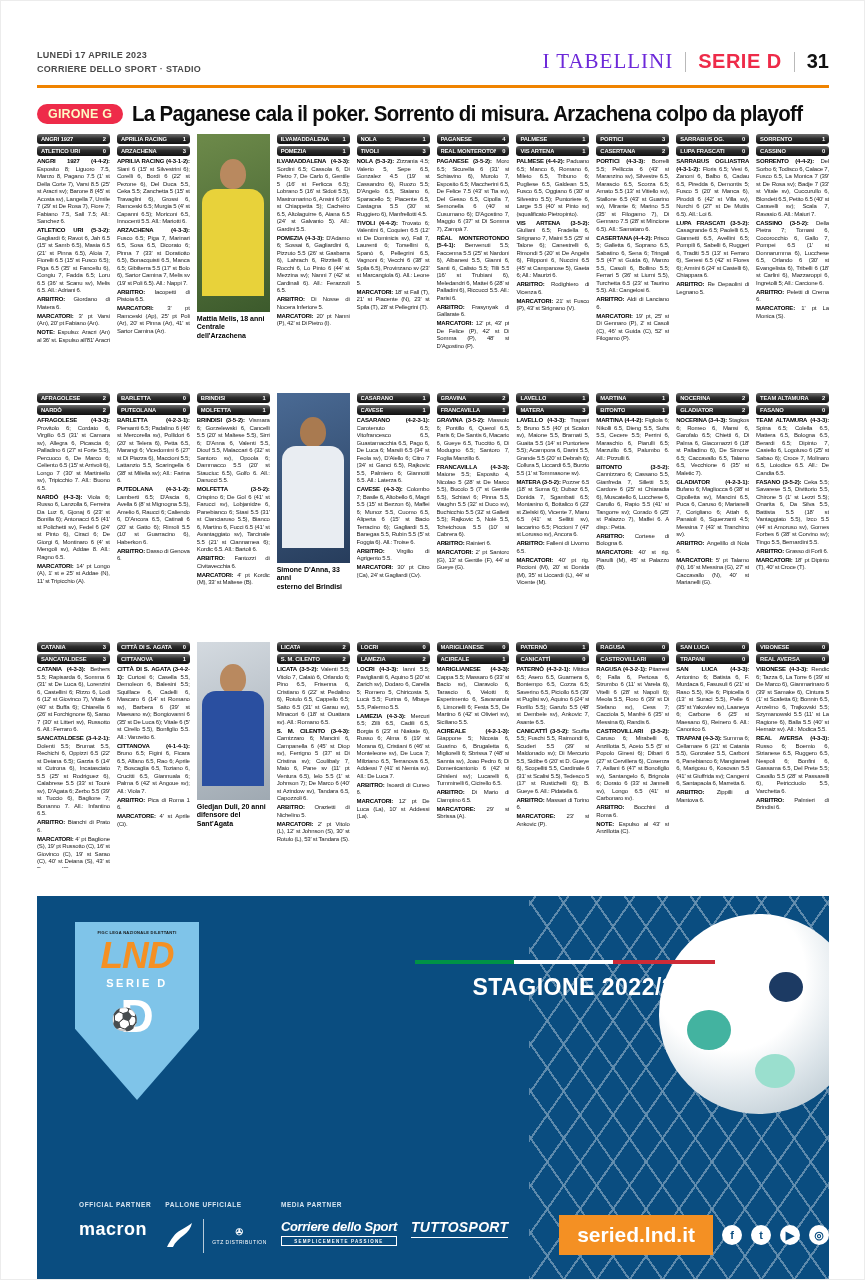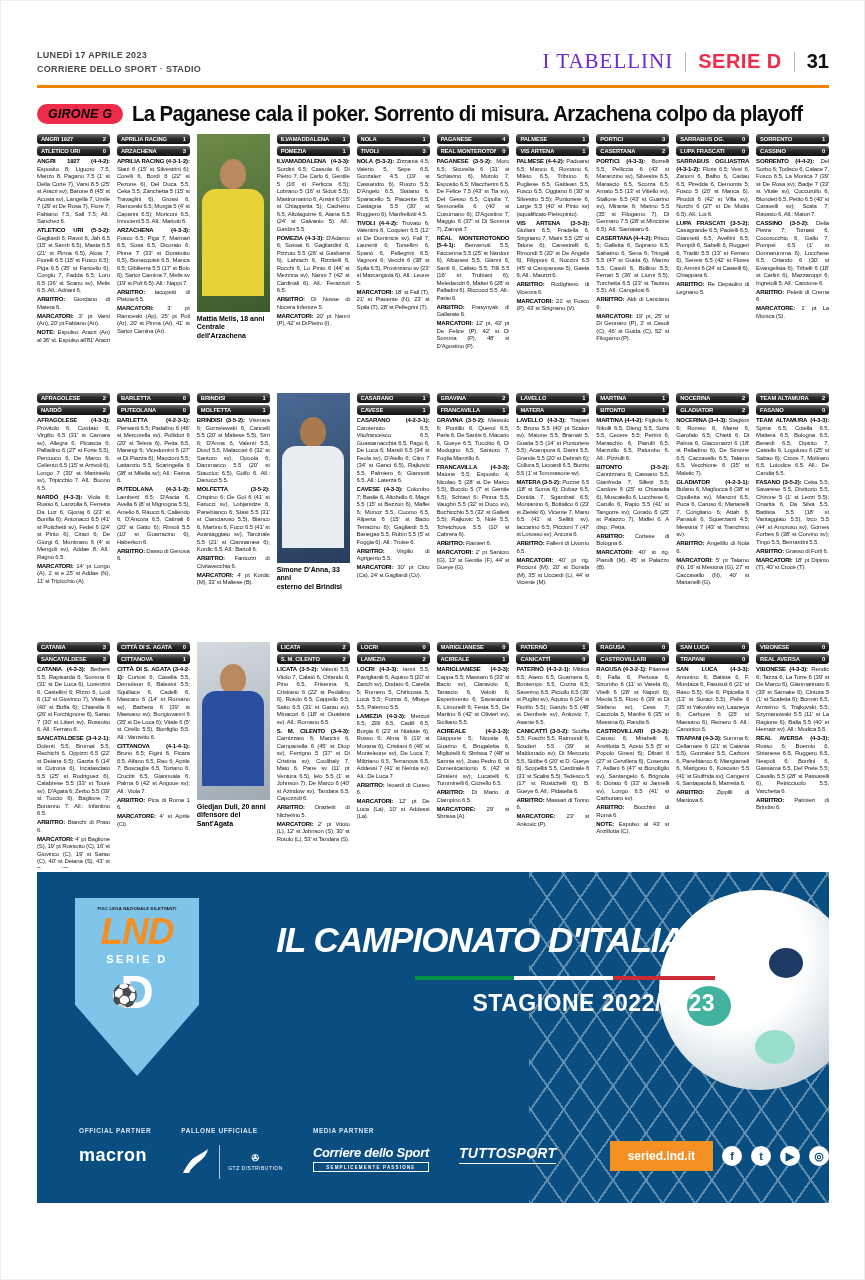--- a/index.html
+++ b/index.html
@@ -10,66 +10,66 @@
   .mh-left{font-size:9px;line-height:1.5;color:#4a4a4a;font-weight:bold;letter-spacing:.3px;}
   .mh-right{display:flex;align-items:center;gap:12px;}
   .mh-tabellini{font-family:"Liberation Serif",serif;font-size:21px;letter-spacing:1px;color:#6d28d9;}
   .mh-div{width:1px;height:20px;background:#b9b9b9;}
   .mh-serie{font-size:20px;font-weight:bold;letter-spacing:.5px;}
   .mh-page{font-size:20px;font-weight:bold;color:#111;}
   .rule{height:3px;margin-top:9px;}
   
   .section{margin-top:13px;}
   .sec-head{display:flex;align-items:center;gap:9px;height:26px;}
-  .badge{color:#000000;font-size:12.5px;font-weight:bold;font-style:italic;padding:2.5px 11px 3.5px;border-radius:11px;white-space:nowrap;letter-spacing:.2px;}
+  .badge{color:#fef9c3;font-size:12.5px;font-weight:bold;padding:2.5px 11px 3.5px;border-radius:11px;white-space:nowrap;letter-spacing:.2px;}
   .headline{font-size:22px;font-weight:bold;letter-spacing:-.7px;white-space:nowrap;transform-origin:left center;color:#0c0c0c;}
   .cols{display:grid;grid-template-columns:repeat(10,1fr);gap:7px;margin-top:7px;overflow:hidden;}
   .match{min-width:0;overflow:hidden;}
   .srow{display:flex;justify-content:space-between;align-items:center;background:linear-gradient(180deg,#6f6f6f 0%,#2e2e2e 45%,#101010 100%);color:#fff;font-size:5.8px;font-weight:bold;padding:2px 4px;border-radius:3px;margin-bottom:1.5px;text-transform:uppercase;letter-spacing:-.1px;}
   .tname{white-space:nowrap;overflow:hidden;max-width:85%;}
   .tscore{flex:none;}
   .report{margin-top:2.5px;}
   .report p{margin:0 0 1.5px;font-size:6px;line-height:1.25;text-align:justify;color:#1c1c1c;letter-spacing:-.15px;word-spacing:-.2px;}
   .report .lead{font-weight:bold;color:#000;}
   
   .photocell{margin:0;min-width:0;}
   .photo-img{position:relative;width:100%;overflow:hidden;background:linear-gradient(160deg,var(--bg1),var(--bg2));}
   .ph-head{position:absolute;left:50%;top:14%;width:26px;height:30px;margin-left:-13px;border-radius:50% 50% 46% 46%;background:var(--skin);}
   .ph-shirt{position:absolute;left:50%;top:31%;width:62px;height:60%;margin-left:-31px;border-radius:14px 14px 0 0;background:var(--kit);}
   .bgtext{position:absolute;left:4px;top:34%;font-size:26px;font-weight:bold;color:rgba(255,255,255,.55);letter-spacing:2px;}
   .photocell figcaption{font-size:7px;font-weight:bold;line-height:1.2;margin-top:3px;color:#000;}
   .photocell figcaption span{display:block;}
   
-  .banner{position:relative;margin-top:4px;height:331px;overflow:hidden;}
+  .banner{position:relative;margin-top:28px;height:383px;overflow:hidden;}
   .net{position:absolute;right:0;top:0;width:300px;height:100%;opacity:.38;background:repeating-linear-gradient(55deg,rgba(255,255,255,.9) 0 2px,transparent 2px 27px),repeating-linear-gradient(-55deg,rgba(255,255,255,.9) 0 2px,transparent 2px 27px);}
   .ball{position:absolute;right:-30px;top:18px;width:200px;height:200px;border-radius:50%;background:radial-gradient(circle at 35% 30%,#ffffff 0 40%,#dde5ea 62%,#a9bac4 100%);}
   .ball i{position:absolute;border-radius:50%;display:block;}
   .shield{position:absolute;left:38px;top:26px;width:124px;height:178px;clip-path:polygon(0 0,100% 0,100% 60%,50% 100%,0 60%);display:flex;flex-direction:column;align-items:center;padding-top:8px;box-sizing:border-box;}
   .shield .figc{font-size:4px;font-weight:bold;letter-spacing:.3px;}
   .lnd-word{font-size:37px;font-weight:bold;font-style:italic;letter-spacing:-1px;line-height:1;margin-top:2px;}
   .lnd-serie{color:#fff;font-size:11px;font-weight:bold;letter-spacing:2.5px;margin-top:3px;}
   .lnd-d{position:relative;color:#fff;font-size:46px;font-weight:bold;line-height:1;margin-top:4px;}
   .lnd-d em{position:absolute;left:-9px;top:16px;font-size:22px;font-style:normal;}
   .slogan{position:absolute;left:208px;top:48px;width:470px;text-align:center;color:#fff;}
   .slogan .t1{font-size:35px;font-weight:bold;font-style:italic;letter-spacing:-1px;white-space:nowrap;}
   .tricolor{height:4px;width:300px;margin:16px 0 10px auto;background:linear-gradient(90deg,#009246 0 33%,#ffffff 33% 66%,#ce2b37 66%);}
   .slogan .t2{font-size:23px;font-weight:bold;letter-spacing:.5px;text-align:right;}
-  .partners{position:absolute;left:42px;right:0;bottom:24px;display:flex;align-items:flex-start;gap:30px;}
+  .partners{position:absolute;left:42px;right:0;bottom:24px;display:flex;align-items:flex-start;gap:14px;}
   .pgroup{color:#fff;}
   .plabel{font-size:6.5px;letter-spacing:.6px;color:#d7e5f0;margin-bottom:11px;font-weight:bold;}
   .macron{font-size:18px;font-weight:bold;letter-spacing:.5px;}
   .puma-wrap{display:flex;align-items:center;gap:8px;}
   .vline{width:1px;height:34px;background:rgba(255,255,255,.7);}
   .gtz{font-size:5px;letter-spacing:.5px;line-height:1.4;text-align:center;}
   .gtz b{display:block;font-size:9px;}
   .cds{font-size:13px;font-weight:bold;font-style:italic;letter-spacing:-.3px;}
   .cds-sub{margin-top:2px;border:1px solid #fff;font-size:4.5px;letter-spacing:1.2px;text-align:center;padding:1.5px 3px;font-weight:bold;}
   .tutto{font-size:14px;font-weight:bold;font-style:italic;letter-spacing:.3px;border-bottom:1.5px solid #fff;padding-bottom:2px;margin-top:4px;}
   .url-social{display:flex;align-items:center;gap:9px;margin-left:auto;margin-top:14px;}
-  .urlpill{color:#fff;font-size:12px;font-weight:bold;padding:8px 18px;border-radius:0;white-space:nowrap;}
+  .urlpill{color:#fff;font-size:21px;font-weight:bold;padding:8px 18px;border-radius:0;white-space:nowrap;}
   .soc{width:20px;height:20px;border-radius:50%;background:#fff;display:flex;align-items:center;justify-content:center;font-size:11px;font-weight:bold;flex:none;}
 </style>
 </head>
 <body>
 
 <div class="page">
 
   <div class="masthead">
     <div class="mh-left">
       <div>LUNEDÌ 17 APRILE 2023</div>
@@ -623,21 +623,20 @@
       <i style="left:96px;top:140px;width:40px;height:34px;background:#9adfce;"></i>
       <i style="left:110px;top:58px;width:34px;height:30px;background:#1c3a63;"></i>
     </div>
     <div class="shield" id="lnd-shield" style="background: rgb(127, 196, 233);">
       <span class="figc">FIGC LEGA NAZIONALE DILETTANTI</span>
       <span class="lnd-word" id="lnd-word" style="color: rgb(244, 144, 35);">LND</span>
       <span class="lnd-serie">SERIE D</span>
       <span class="lnd-d"><span>D</span><em>⚽</em></span>
     </div>
     <div class="slogan">
-      <div class="t1">IL CAMPIONATO D'ITALIA</div>
       <div class="tricolor"></div>
       <div class="t2">STAGIONE 2022/2023</div>
     </div>
     <div class="partners">
       <div class="pgroup">
         <div class="plabel">OFFICIAL PARTNER</div>
         <div class="macron">macron</div>
       </div>
       <div class="pgroup">
         <div class="plabel">PALLONE UFFICIALE</div>

